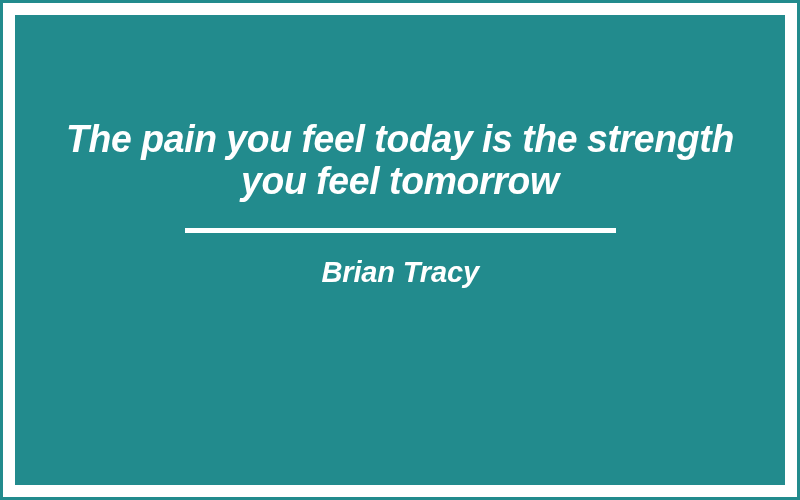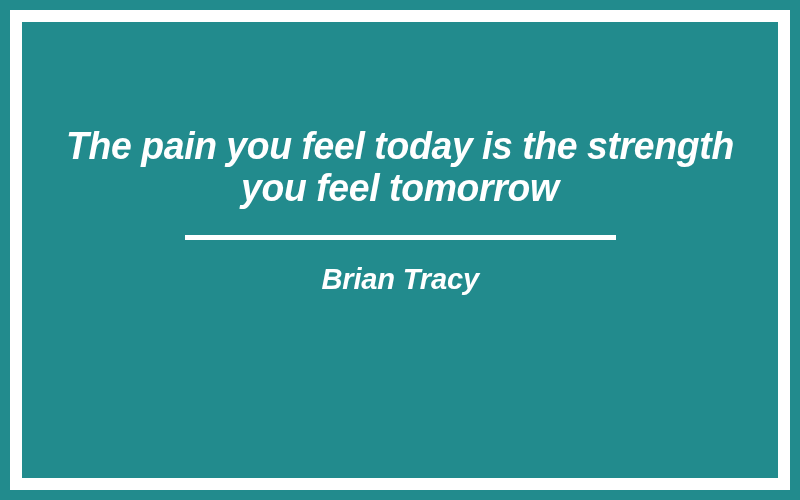--- a/index.html
+++ b/index.html
@@ -14,21 +14,21 @@
     font-family: "Liberation Sans", sans-serif;
   }
 
   
   #quote-card {
     position: relative;
     box-sizing: border-box;
     width: 800px;
     height: 500px;
     background: #228b8d;
-    padding: 10px;                 
+    padding: 3px;                 
   }
 
   
   #card-frame {
     box-sizing: border-box;
     width: 100%;
     height: 100%;
     border: 12px solid #ffffff;
     background: #228b8d;
     position: relative;

